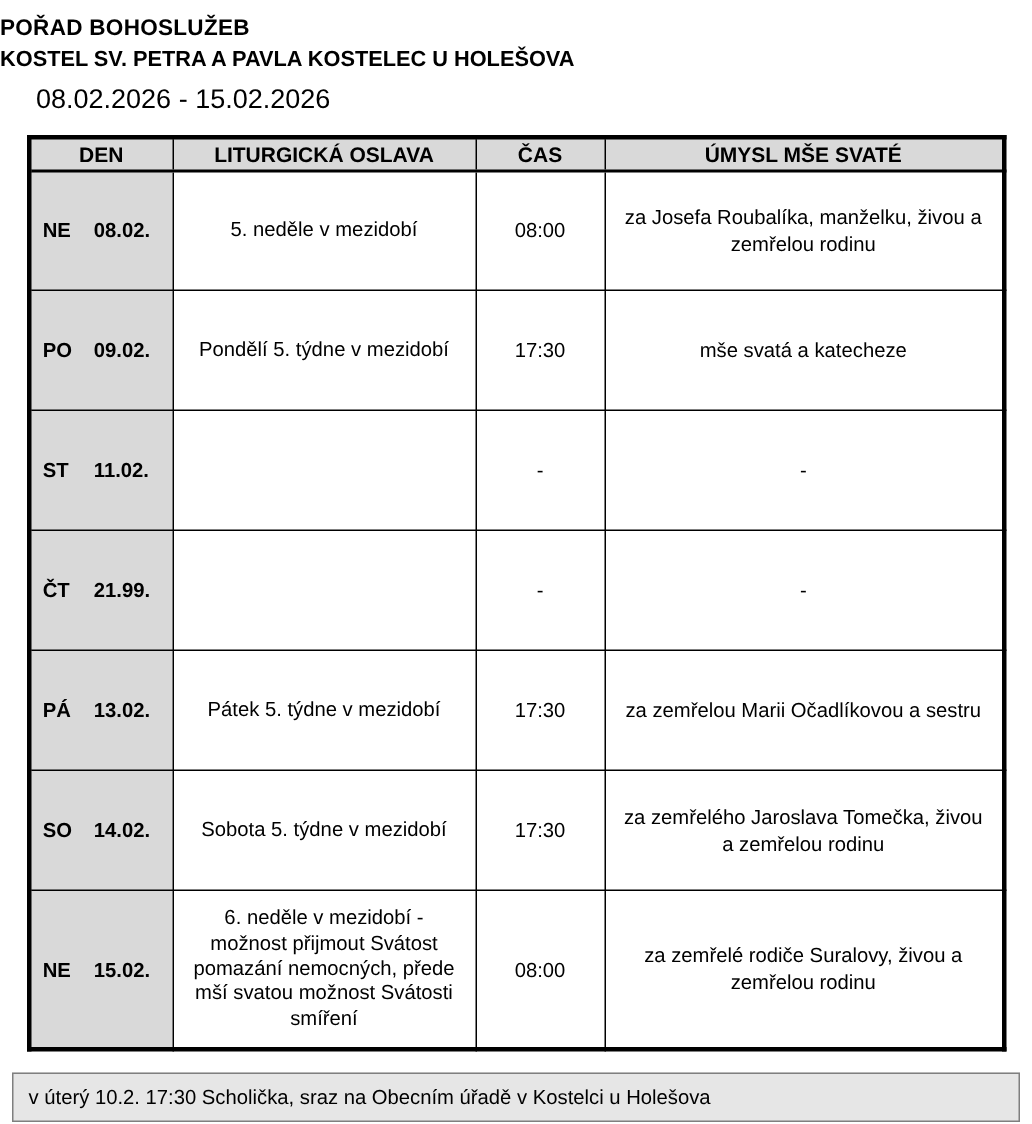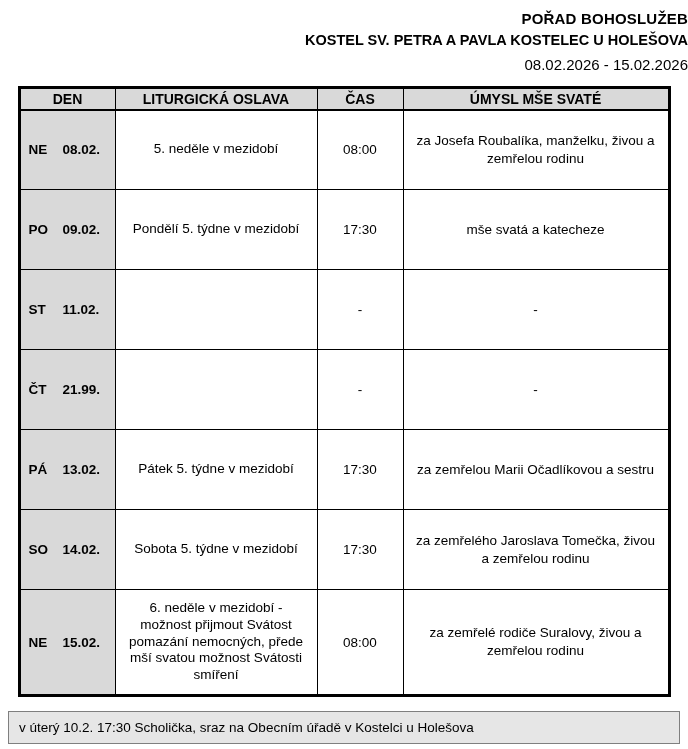--- a/index.html
+++ b/index.html
@@ -10,36 +10,37 @@
     width: 688px;
     font-family: "Liberation Sans", sans-serif;
     color: #000;
   }
   .page {
     width: 688px;
     height: 749px;
     position: relative;
   }
   .titles {
-    text-align: right;
+    text-align: left;
     padding-top: 10px;
   }
   .title {
     font-size: 15px;
     font-weight: bold;
     letter-spacing: 0.2px;
   }
   .subtitle {
     font-size: 14.5px;
     font-weight: bold;
     margin-top: 5px;
   }
   .daterange {
-    font-size: 15px;
+    font-size: 18px;
     margin-top: 8px;
+    padding-left: 24px;
   }
   table.schedule {
     border-collapse: collapse;
     table-layout: fixed;
     width: 650px;
     margin: 13px auto 0 auto;
     border: 3px solid #000;
   }
   table.schedule th,
   table.schedule td {

